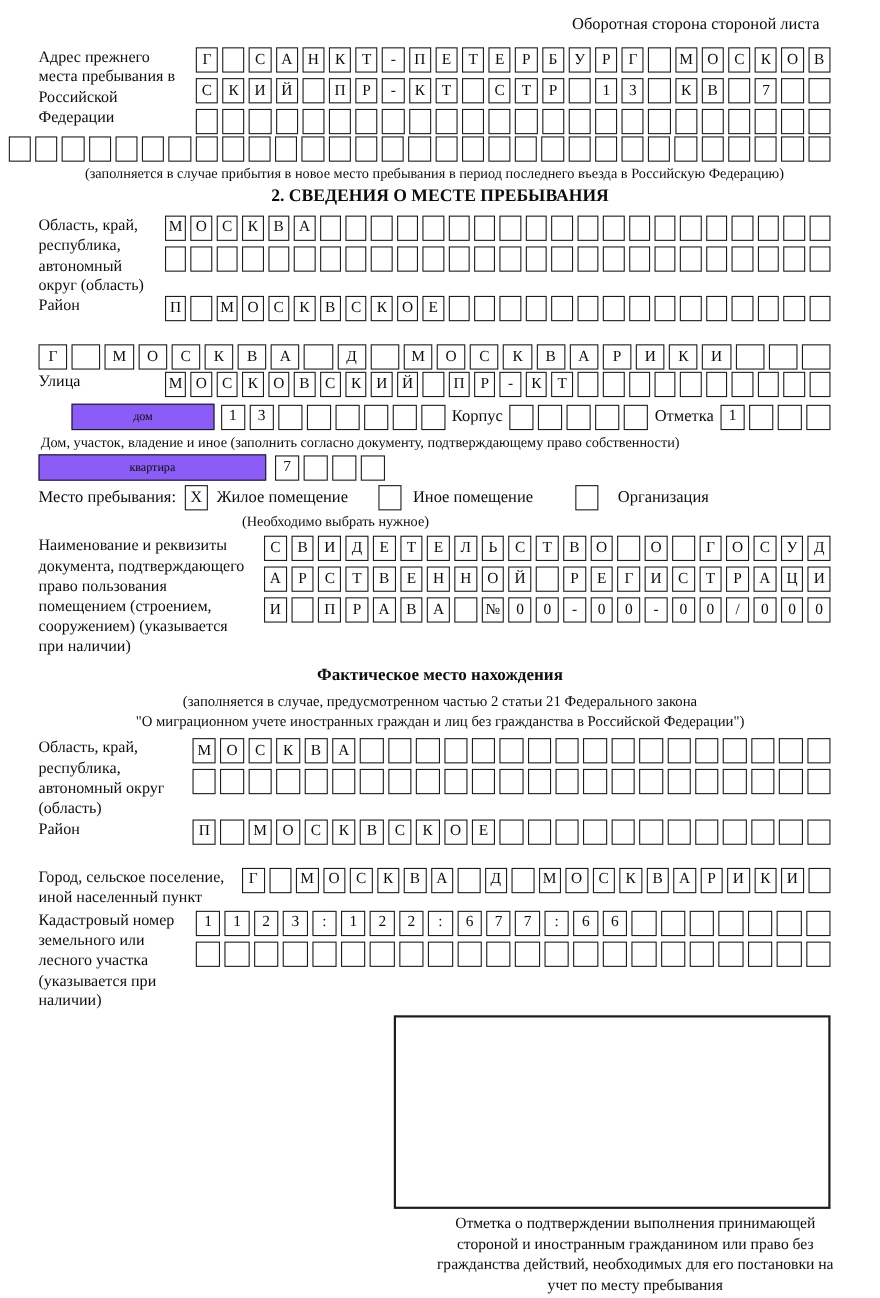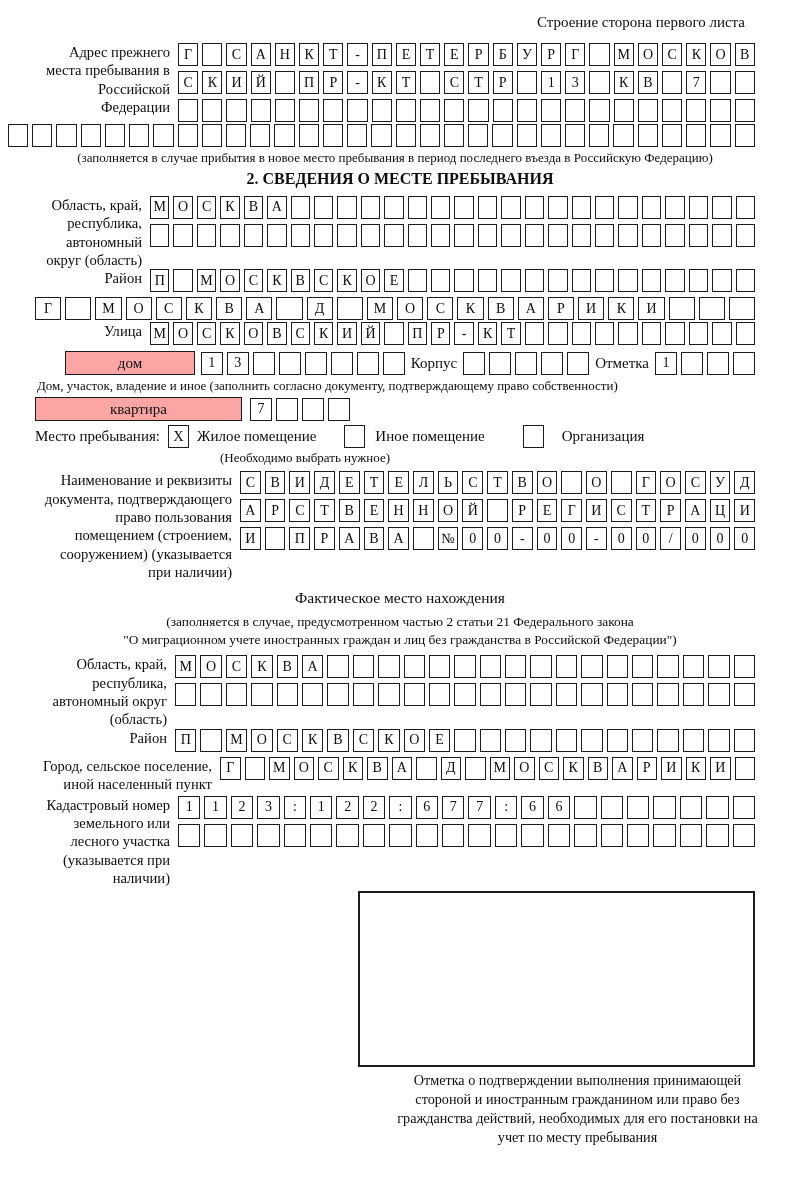--- a/index.html
+++ b/index.html
@@ -4,21 +4,21 @@
 <style>
   html,body{margin:0;padding:0;}
   body{
     width:800px;height:1180px;overflow:hidden;background:#ffffff;
     font-family:"Liberation Serif","DejaVu Serif",serif;color:#0d0d0d;
     -webkit-font-smoothing:antialiased;
   }
   .corner{ text-align:right; padding:14px 55px 0 0; font-size:15px; height:19px; margin-bottom:10px;}
   .form{ margin:0 45px 0 35px; }
 
-  .field{ display:flex; align-items:flex-start;text-align:right; }
+  .field{ display:flex; align-items:flex-start; }
   .label{ font-size:14.6px; line-height:1.26; padding-right:8px; box-sizing:border-box; flex:0 0 auto; }
   .w143{ width:143px; } .w115{ width:115px; } .w130{ width:130px; }
   .w205{ width:205px; } .w140{ width:140px; } .w185{ width:185px; }
 
   .rows{ display:flex; flex-direction:column; gap:5px; flex:1; min-width:0; }
   .cellrow{ display:flex; gap:4px; flex:1; }
   .cell{
     flex:1 0 0; min-width:0; height:21px; border:1.5px solid #1c1c1c;
     display:flex; align-items:center; justify-content:center;
     font-size:14px; line-height:1; background:#fff; overflow:hidden;
@@ -28,53 +28,53 @@
 
   .footnote{ font-size:13px; line-height:1.22; margin:2px 45px 4px 35px; }
   .footnote.center{ text-align:center; margin-bottom:4px; }
   .footnote.left{ text-align:left; margin:1px 45px 3px 37px; }
 
   .sec-title{ text-align:center; font-weight:bold; font-size:16px; margin:4px 0 8px 0; }
 
   .inline-row{ display:flex; align-items:center; margin-bottom:3px; }
   .label-box{
     border:1.5px solid #1c1c1c; height:22px; display:flex; align-items:center;
-    justify-content:center; font-size:15px; box-sizing:content-box; background:#fca5a5;
+    justify-content:center; font-size:11px; box-sizing:content-box; background:#8b5cf6;
   }
   .cells-fixed{ display:flex; gap:4px; }
   .cells-fixed .cell{ flex:0 0 20px; width:20px; }
   .inline-label{ font-size:15px; padding:0 6px; white-space:nowrap; }
 
   .mesto-row{ display:flex; align-items:center; margin:4px 0 2px 0; font-size:15px; }
   .chk{
     width:19px; height:21px; border:1.5px solid #1c1c1c; display:inline-flex;
     align-items:center; justify-content:center; font-size:14.5px; flex:0 0 auto;
   }
   .mesto-note{ font-size:13px; padding-left:185px; margin-bottom:5px; }
 
-  .fact-title{ text-align:center; font-weight:normal; font-size:15.5px; margin:8px 0 6px 0; }
+  .fact-title{ text-align:center; font-weight:bold; font-size:15.5px; margin:8px 0 6px 0; }
   .fact-caption{ text-align:center; font-size:13.4px; line-height:1.3; }
   .fact-caption-wrap{ margin-bottom:7px; }
 
   .stamp-box{
     margin:4px 45px 4px 358px; height:172px; border:2px solid #1c1c1c; background:#fff;
   }
   .stamp-note{
     margin:2px 30px 0 385px; text-align:center; font-size:14.2px; line-height:1.33;
   }
 
   .mb0{margin-bottom:0;} .mb2{margin-bottom:2px;}
-  .mb5{margin-bottom:5px;} .mb6{margin-bottom:6px;}
+  .mb5{margin-bottom:21px;} .mb6{margin-bottom:6px;}
 </style>
 </head>
 <body>
 
 <div>
 
-  <div class="corner">Строение сторона первого листа</div>
+  <div class="corner">Оборотная сторона стороной листа</div>
 
   <div class="form">
 
     <div class="field mb2">
       <div class="label w143">Адрес прежнего места пребывания в Российской Федерации</div>
       <div class="rows">
         <div class="cellrow">
             <span class="cell">Г</span>
             <span class="cell"></span>
             <span class="cell">С</span>

